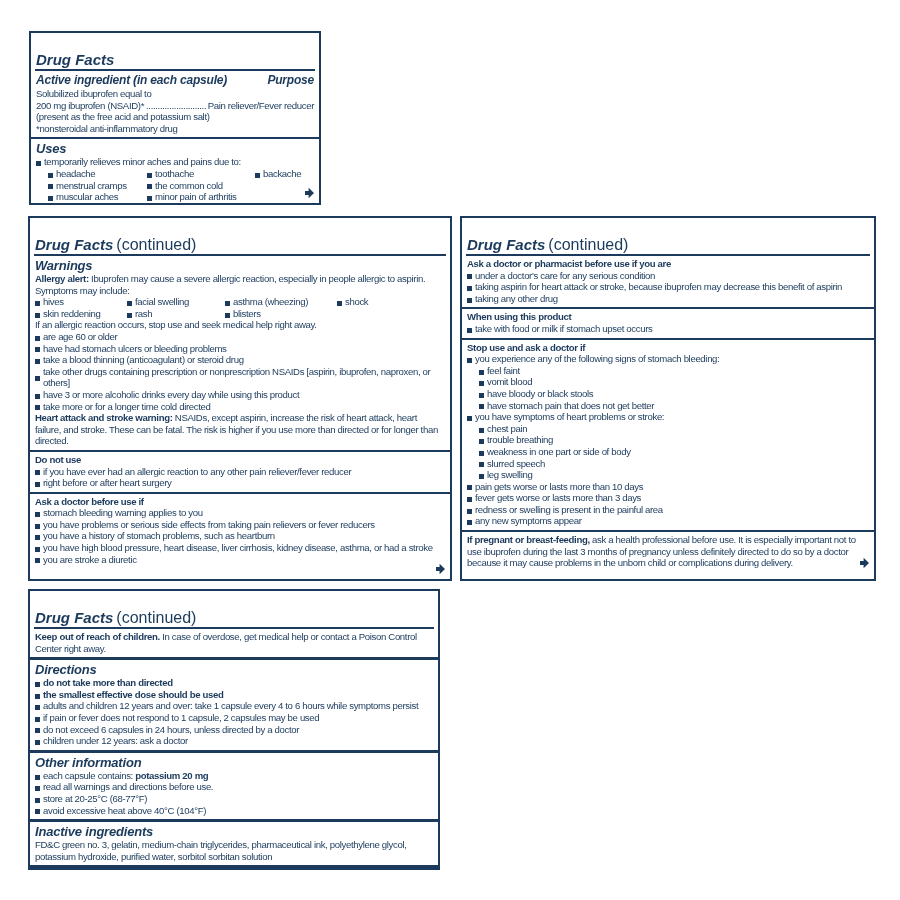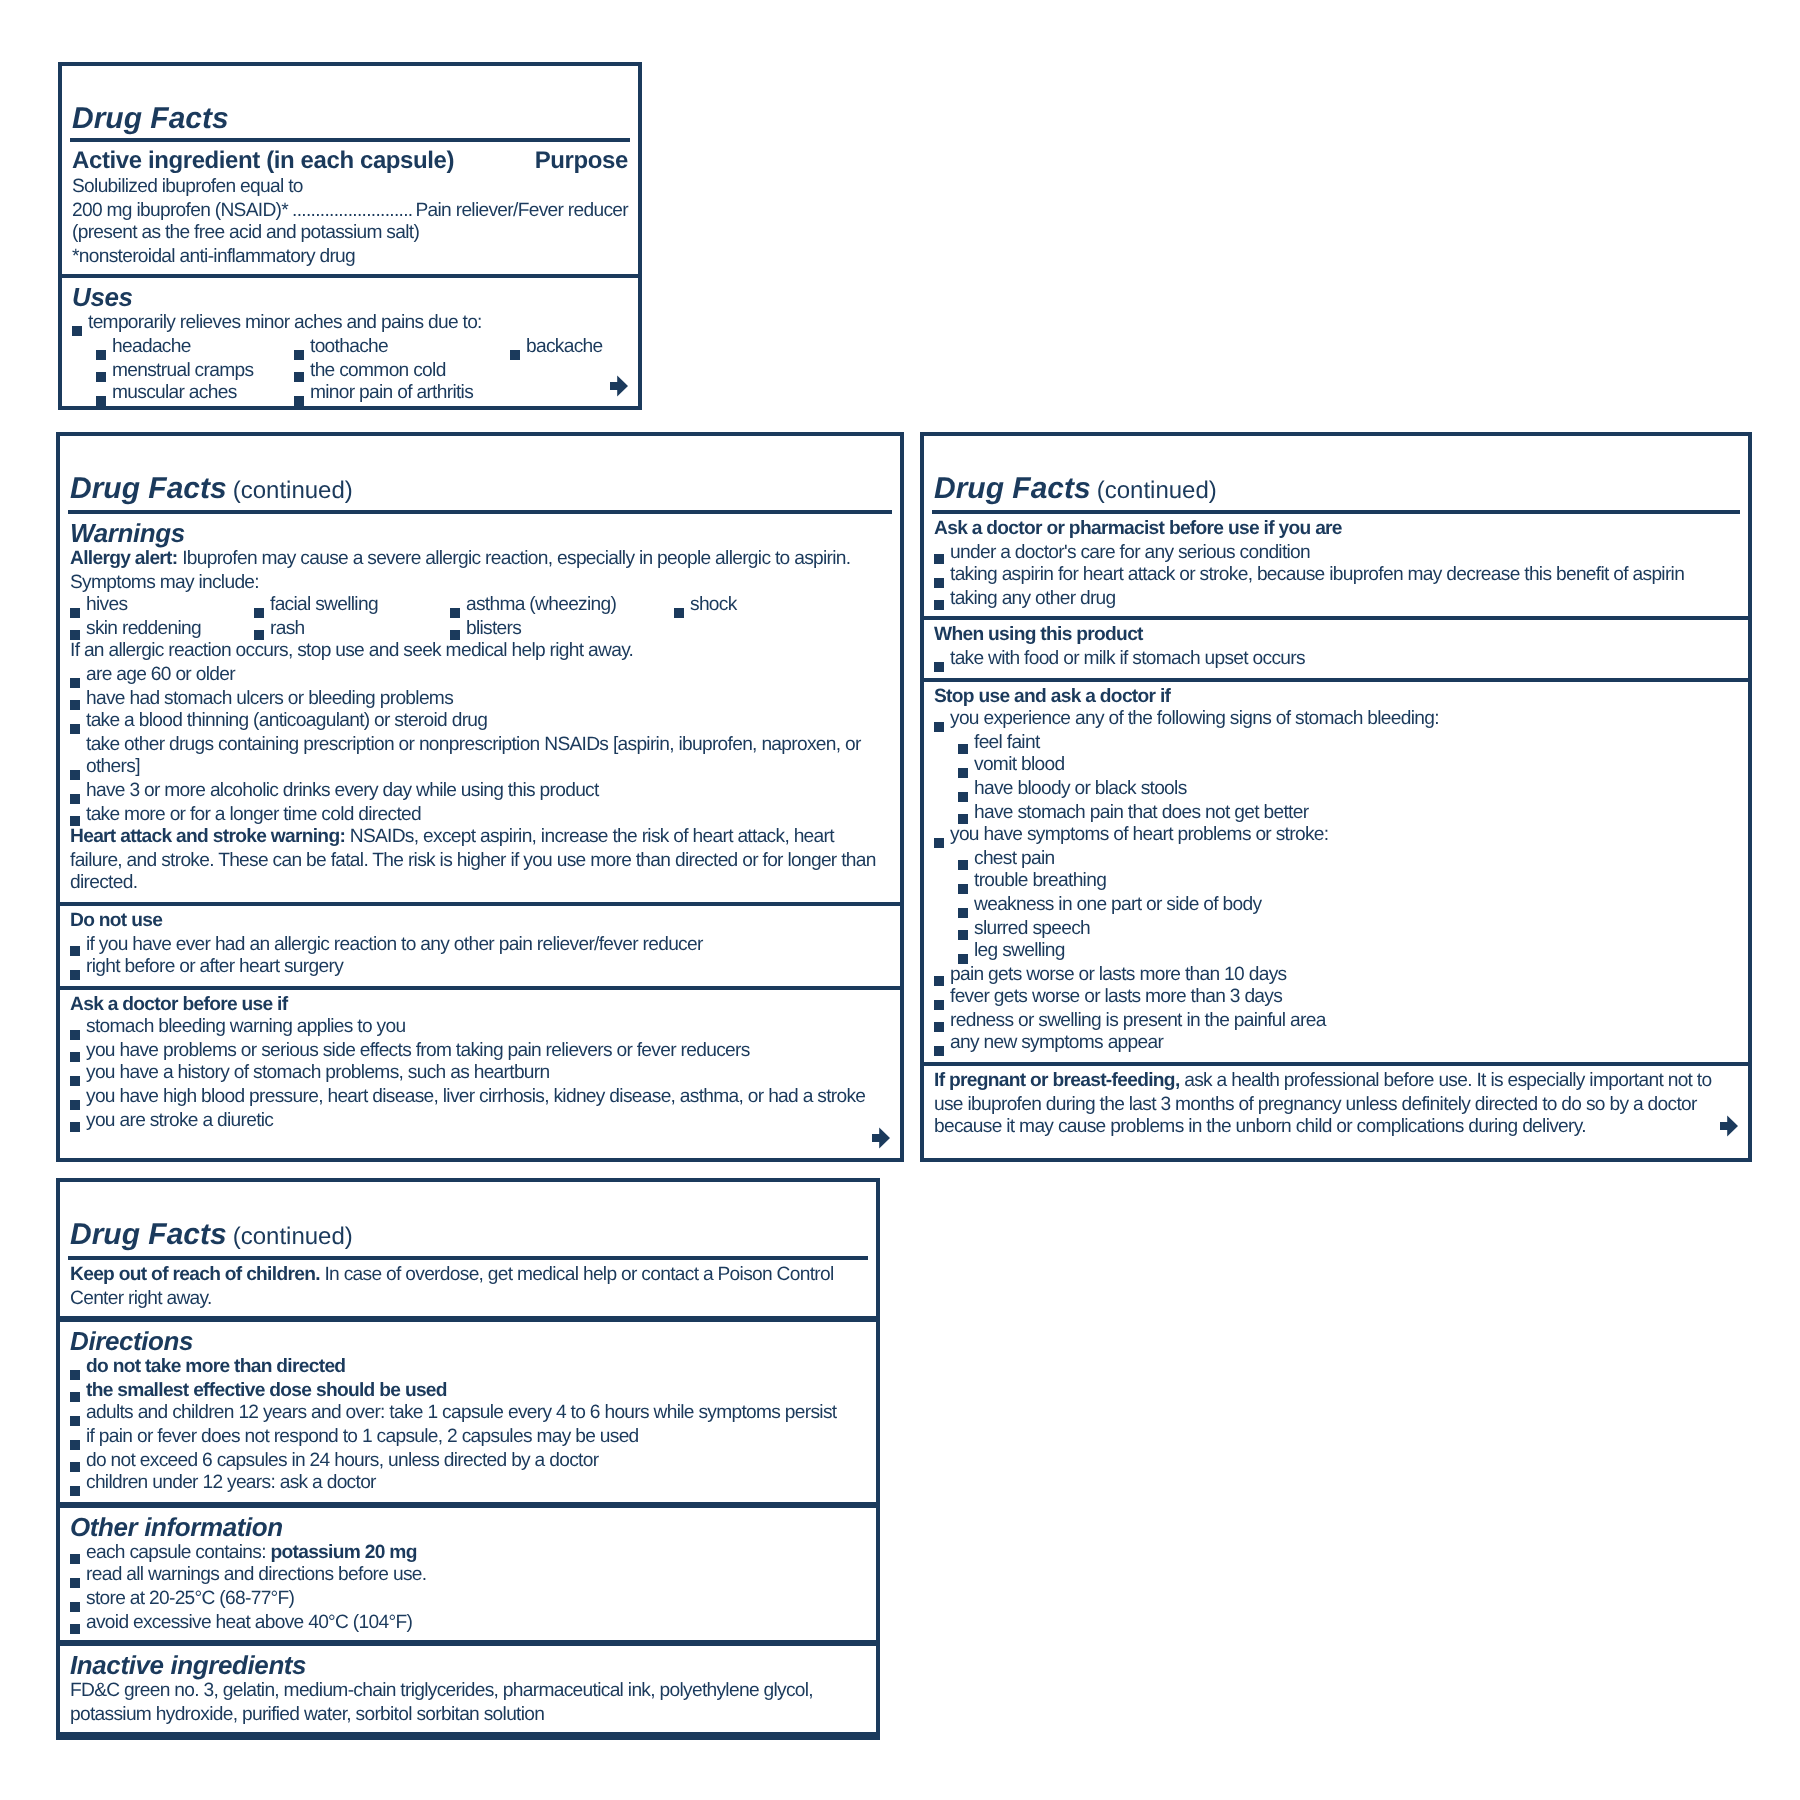--- a/index.html
+++ b/index.html
@@ -10,34 +10,34 @@
     color:var(--ink,#1b3a5c);
     -webkit-font-smoothing:antialiased;
   }
   .panel{position:absolute;border:2.5px solid var(--ink,#1b3a5c);background:#fff;box-sizing:border-box;overflow:hidden}
   #panel-front{left:29px;top:31px;width:292px;height:174px}
   #panel-warnings{left:28px;top:216px;width:424px;height:365px}
   #panel-ask{left:460px;top:216px;width:416px;height:365px}
   #panel-directions{left:28px;top:589px;width:412px;height:281px}
 
   .ptitle{font-style:italic;font-weight:700;font-size:15px;line-height:17px;margin:0 4px;padding:18px 1px 1px;border-bottom:2px solid var(--ink,#1b3a5c)}
-  .cont{font-style:normal;font-weight:400;font-size:12px;margin-left:3px}
+  .cont{font-style:normal;font-weight:400;font-size:16px;margin-left:3px}
 
   .sec{padding:2px 5px 3px;font-size:9.6px;line-height:11.6px;letter-spacing:-0.35px}
   .hi{font-style:italic;font-weight:700;font-size:13px;line-height:15px;letter-spacing:-0.2px}
   .bd{font-weight:700}
   .hr{border-top:2px solid var(--ink,#1b3a5c)}
   .hr3{border-top:3px solid var(--ink,#1b3a5c)}
 
-  .b{display:flex;align-items:flex-end}
+  .b{display:flex;align-items:center}
   .sq{flex:none;width:5px;height:5px;background:var(--ink,#1b3a5c);margin:3px 3px 0 0}
   .txt{flex:1 1 auto;min-width:0}
   .i1{margin-left:12px}
 
-  .subrow{display:flex;justify-content:space-between;font-weight:700;font-size:12px;line-height:15px;letter-spacing:-0.2px}
+  .subrow{display:flex;justify-content:space-between;font-style:italic;font-weight:700;font-size:12px;line-height:15px;letter-spacing:-0.2px}
   .leader{display:flex}
   .dots{flex:1;overflow:hidden;white-space:nowrap;margin:0 2px}
 
   .cols{display:flex;margin-left:12px}
   .uc1{width:99px}.uc2{width:108px}.uc3{flex:1}
   .symrow{display:flex}
   .sc1{width:92px}.sc2{width:98px}.sc3{width:112px}.sc4{flex:1}
 
   .arrow{position:absolute;right:5px;bottom:4px;width:9px;height:12px;color:var(--ink,#1b3a5c)}
   #panel-ask .arrow{bottom:10px}

